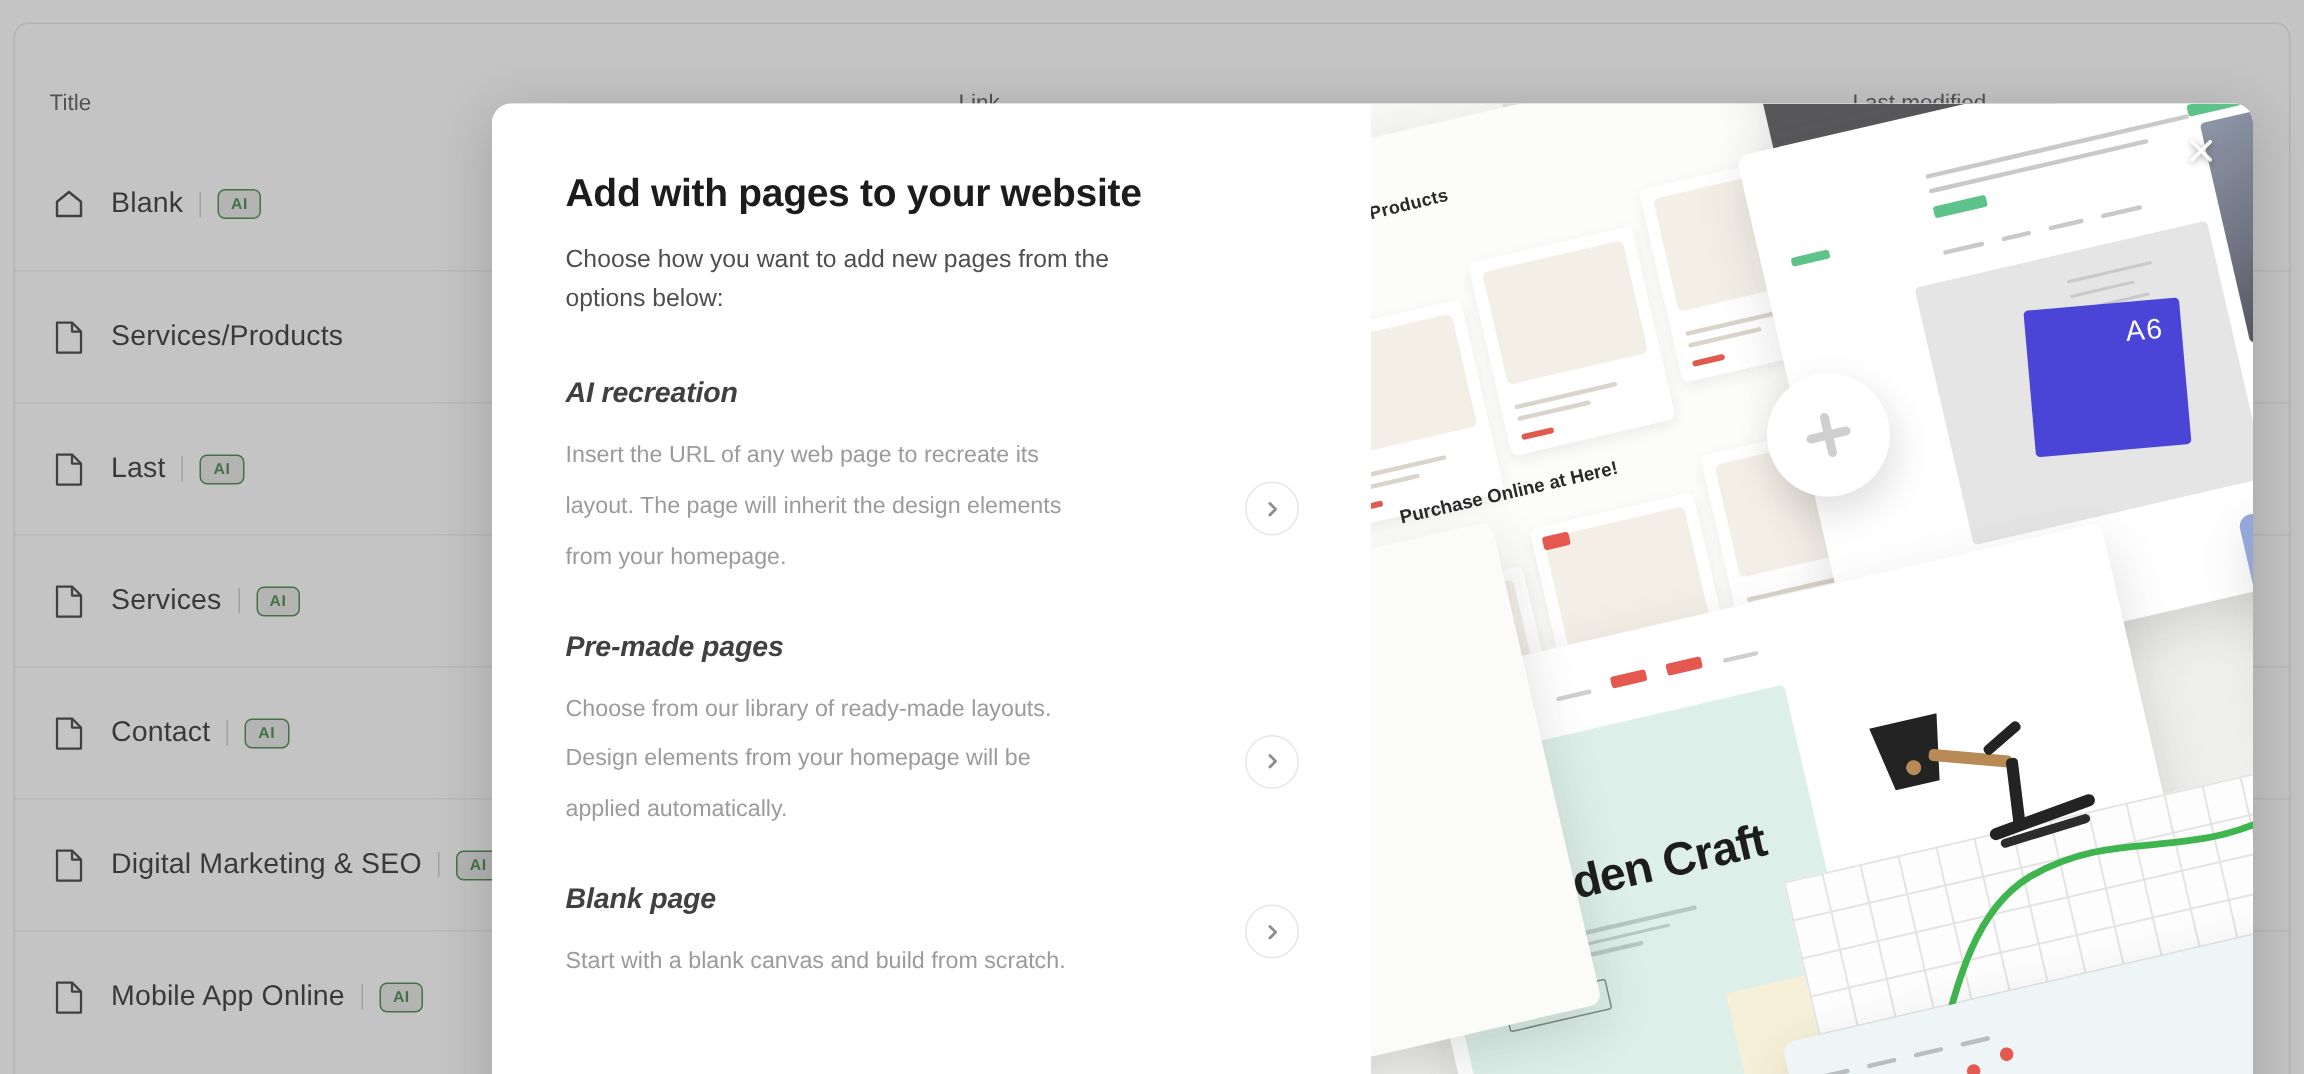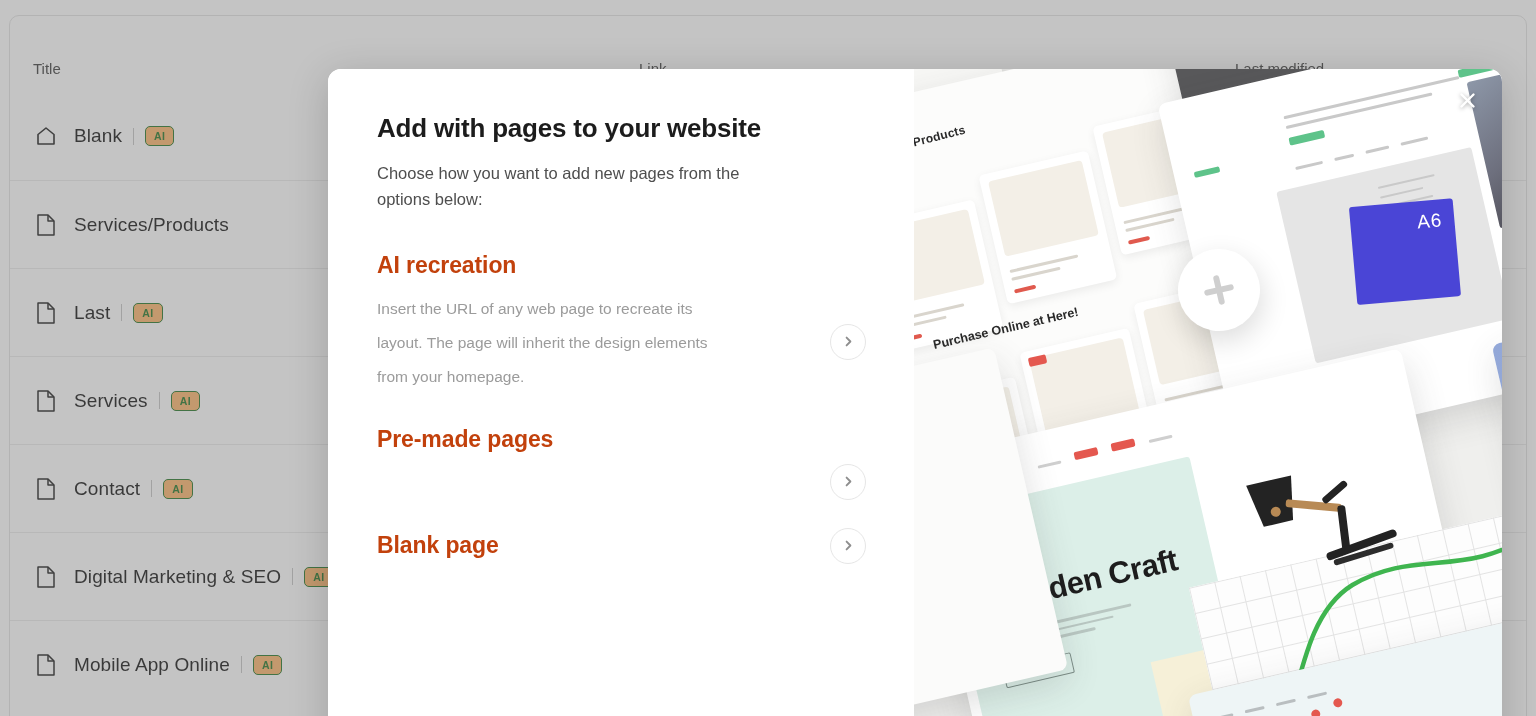--- a/index.html
+++ b/index.html
@@ -47,21 +47,21 @@
     letter-spacing:.1px; white-space:nowrap;
   }
   .divider-pipe {
     display:inline-block; width:1px; height:17px;
     background:#c9c9c9; margin:0 11px; vertical-align:-3px;
   }
   .ai-badge {
     display:inline-block;
     border:1.4px solid #2f7d33;
     color:#2f7d33;
-    background:#fdba74;
+    background:#e5e5e5;
     border-radius:5px;
     font-size:10.5px; font-weight:700; letter-spacing:.4px;
     padding:3px 8px 3px 8px;
     vertical-align:2px;
   }
   .title-wrap { display:flex; align-items:center; }
 
   
   .overlay {
     position:absolute; inset:0;
@@ -97,22 +97,23 @@
 
   .options { margin-top:40px; }
   .option {
     display:flex; align-items:flex-start;
     padding:0 0 0 0;
     margin-bottom:32px;
     cursor:pointer;
   }
   .option-text { flex:1 1 auto; padding-right:24px; }
   .option-name {
-    font-size:23px; font-weight:600; color:#c2410c;
+    font-size:19px; font-weight:600; color:#404040;
     letter-spacing:-.1px;
+    font-style:italic;
   }
   .option-desc {
     margin-top:13px;
     font-size:15.5px; color:#9b9b9b; line-height:2.18;
     max-width:360px;
   }
   .option-arrow {
     flex:0 0 36px;
     width:36px; height:36px; border-radius:50%;
     border:1px solid #e6e6e6;
@@ -394,31 +395,33 @@
         <div class="option-arrow">
           <svg width="13" height="13" viewBox="0 0 13 13" fill="none" stroke="#8e8e8e" stroke-width="1.9" stroke-linecap="round" stroke-linejoin="round">
               <path d="M4.6 2.6 8.4 6.5 4.6 10.4"></path>
             </svg>
         </div>
       </div>
 
       <div class="option opt-2">
         <div class="option-text">
           <div class="option-name">Pre-made pages</div>
+          <div class="option-desc">Choose from our library of ready-made layouts. Design elements from your homepage will be applied automatically.</div>
         </div>
         <div class="option-arrow">
           <svg width="13" height="13" viewBox="0 0 13 13" fill="none" stroke="#8e8e8e" stroke-width="1.9" stroke-linecap="round" stroke-linejoin="round">
               <path d="M4.6 2.6 8.4 6.5 4.6 10.4"></path>
             </svg>
         </div>
       </div>
 
       <div class="option opt-3">
         <div class="option-text">
           <div class="option-name">Blank page</div>
+          <div class="option-desc">Start with a blank canvas and build from scratch.</div>
         </div>
         <div class="option-arrow">
           <svg width="13" height="13" viewBox="0 0 13 13" fill="none" stroke="#8e8e8e" stroke-width="1.9" stroke-linecap="round" stroke-linejoin="round">
               <path d="M4.6 2.6 8.4 6.5 4.6 10.4"></path>
             </svg>
         </div>
       </div>
 
     </div>
   </div>

